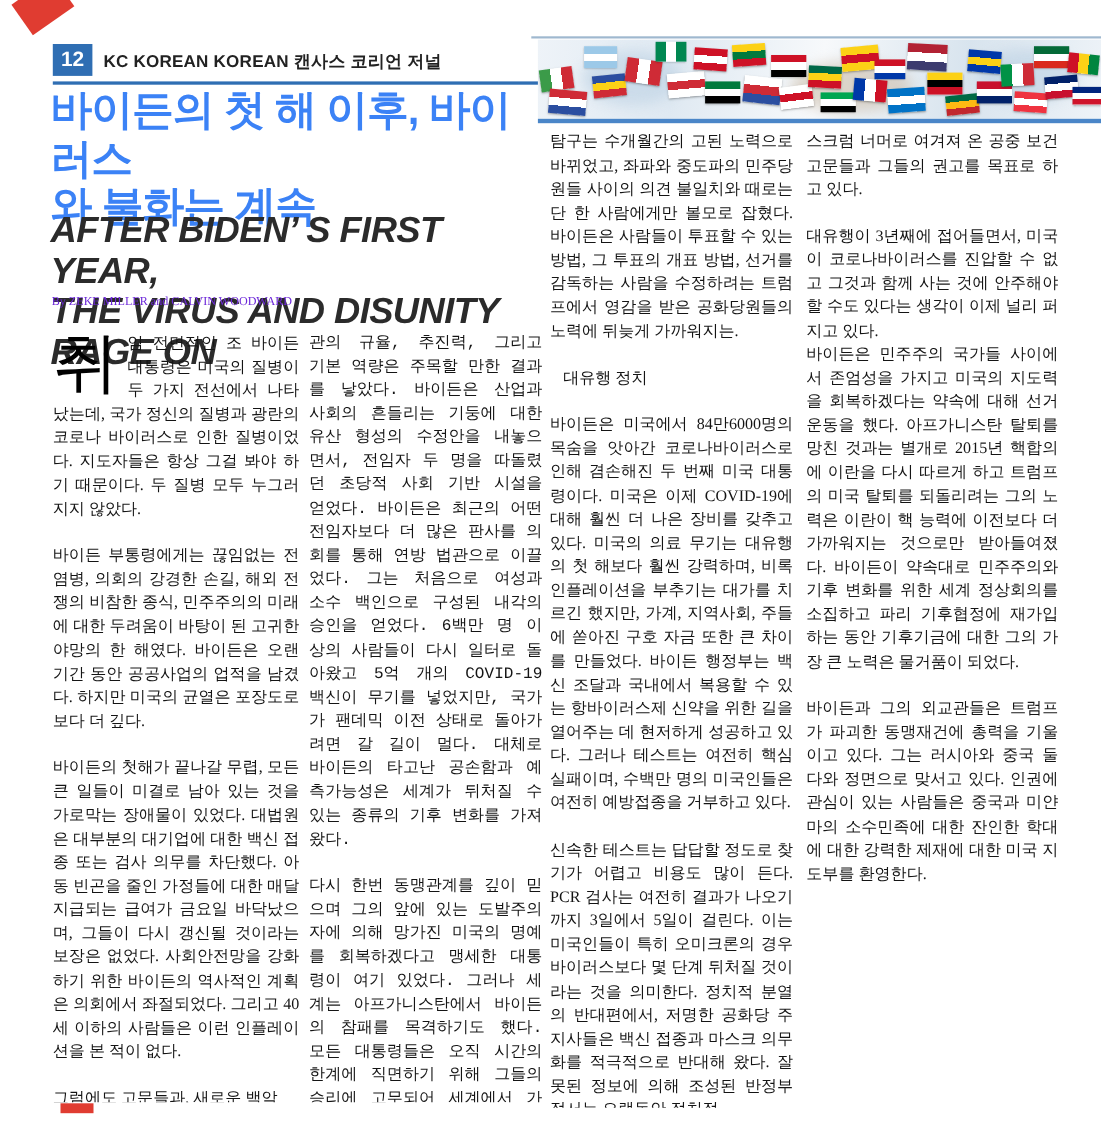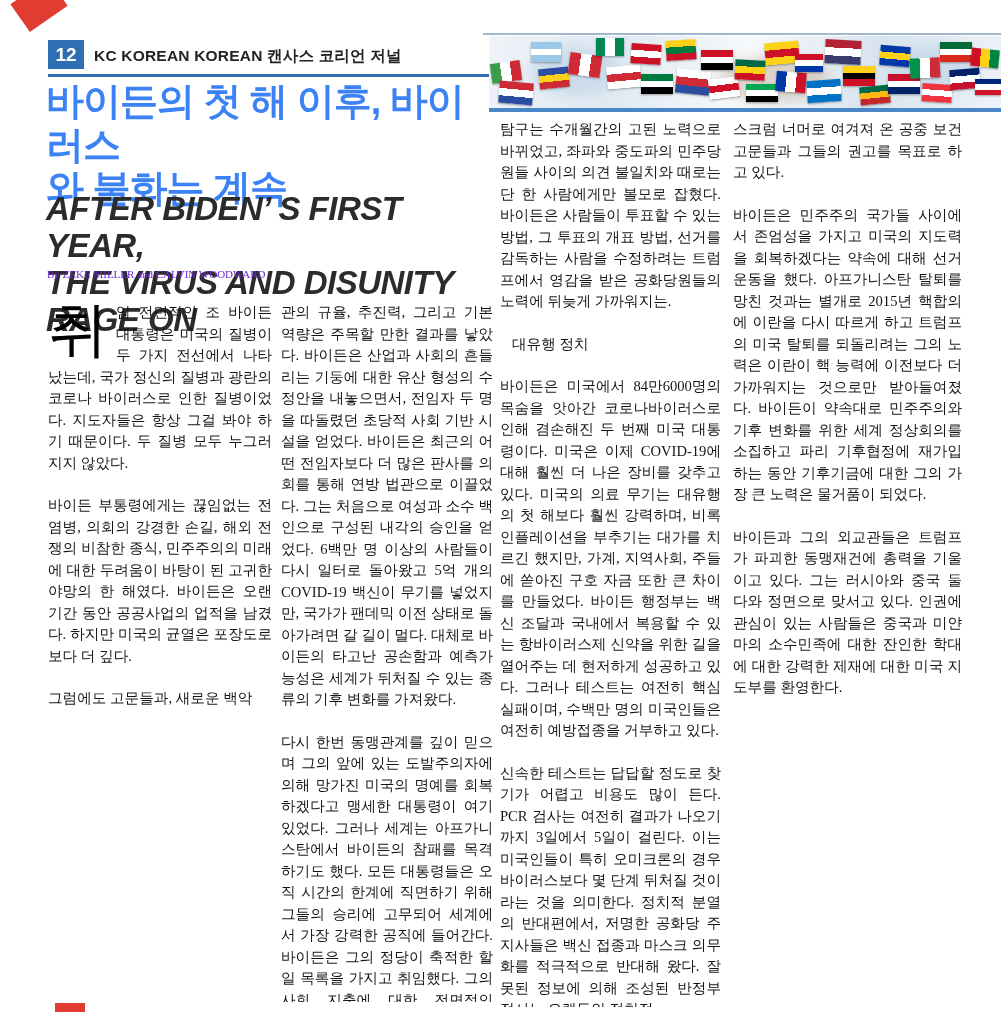--- a/index.html
+++ b/index.html
@@ -49,21 +49,21 @@
 
   
   .col{
     position:absolute;font-size:14.6px;line-height:21.5px;text-align:justify;
     overflow:hidden;color:#141414;
   }
   .col p{margin:0 0 21px 0;}
   .col p.tight{margin-bottom:0;}
   .col p.subhead{margin:0 0 21px 12px;}
   .col1{left:48px;top:302px;width:224px;height:700px;}
-  .col2{left:281px;top:302px;width:212px;height:700px;}
+  .col2{left:281px;top:302px;width:212px;height:700px;font-family:Liberation Mono, monospace;}
   .col3{left:500px;top:119px;width:221px;height:888px;}
   .col4{left:733px;top:119px;width:229px;height:888px;}
   .dropcap{
     float:left;font-size:60px;line-height:48px;padding:4px 8px 0 0;font-weight:normal;
     font-family:"Liberation Serif","DejaVu Serif",serif;color:#000;
   }
 </style>
 </head>
 <body>
 
@@ -114,32 +114,34 @@
 <div class="headline-ko">바이든의 첫 해 이후, 바이러스
 와 불화는 계속</div>
 <div class="headline-en">AFTER BIDEN’ S FIRST YEAR,
 THE VIRUS AND DISUNITY
 RAGE ON</div>
 <div class="byline">By ZEKE MILLER and CALVIN WOODWARD</div>
 
 <div class="col col1">
   <p><span class="dropcap">취</span><span>임 전면적인 조 바이든 대통령은 미국의 질병이 두 가지 전선에서 나타났는데, 국가 정신의 질병과 광란의 코로나 바이러스로 인한 질병이었다. 지도자들은 항상 그걸 봐야 하기 때문이다. 두 질병 모두 누그러지지 않았다.</span></p>
   <p>바이든 부통령에게는 끊임없는 전염병, 의회의 강경한 손길, 해외 전쟁의 비참한 종식, 민주주의의 미래에 대한 두려움이 바탕이 된 고귀한 야망의 한 해였다. 바이든은 오랜 기간 동안 공공사업의 업적을 남겼다. 하지만 미국의 균열은 포장도로보다 더 깊다.</p>
+  <p>바이든의 첫해가 끝나갈 무렵, 모든 큰 일들이 미결로 남아 있는 것을 가로막는 장애물이 있었다. 대법원은 대부분의 대기업에 대한 백신 접종 또는 검사 의무를 차단했다. 아동 빈곤을 줄인 가정들에 대한 매달 지급되는 급여가 금요일 바닥났으며, 그들이 다시 갱신될 것이라는 보장은 없었다. 사회안전망을 강화하기 위한 바이든의 역사적인 계획은 의회에서 좌절되었다. 그리고 40세 이하의 사람들은 이런 인플레이션을 본 적이 없다.</p>
   <p>그럼에도 고문들과, 새로운 백악</p>
 </div>
 
 <div class="col col2">
   <p>관의 규율, 추진력, 그리고 기본 역량은 주목할 만한 결과를 낳았다. 바이든은 산업과 사회의 흔들리는 기둥에 대한 유산 형성의 수정안을 내놓으면서, 전임자 두 명을 따돌렸던 초당적 사회 기반 시설을 얻었다. 바이든은 최근의 어떤 전임자보다 더 많은 판사를 의회를 통해 연방 법관으로 이끌었다. 그는 처음으로 여성과 소수 백인으로 구성된 내각의 승인을 얻었다. 6백만 명 이상의 사람들이 다시 일터로 돌아왔고 5억 개의 COVID-19 백신이 무기를 넣었지만, 국가가 팬데믹 이전 상태로 돌아가려면 갈 길이 멀다. 대체로 바이든의 타고난 공손함과 예측가능성은 세계가 뒤처질 수 있는 종류의 기후 변화를 가져왔다.</p>
   <p>다시 한번 동맹관계를 깊이 믿으며 그의 앞에 있는 도발주의자에 의해 망가진 미국의 명예를 회복하겠다고 맹세한 대통령이 여기 있었다. 그러나 세계는 아프가니스탄에서 바이든의 참패를 목격하기도 했다. 모든 대통령들은 오직 시간의 한계에 직면하기 위해 그들의 승리에 고무되어 세계에서 가장 강력한 공직에 들어간다. 바이든은 그의 정당이 축적한 할 일 목록을 가지고 취임했다. 그의 사회 지출에 대한 전면적인 “Build Back Better” 프로그램에 대한</p>
 </div>
 
 <div class="col col3">
   <p>탐구는 수개월간의 고된 노력으로 바뀌었고, 좌파와 중도파의 민주당원들 사이의 의견 불일치와 때로는 단 한 사람에게만 볼모로 잡혔다. 바이든은 사람들이 투표할 수 있는 방법, 그 투표의 개표 방법, 선거를 감독하는 사람을 수정하려는 트럼프에서 영감을 받은 공화당원들의 노력에 뒤늦게 가까워지는.</p>
   <p class="subhead">대유행 정치</p>
   <p>바이든은 미국에서 84만6000명의 목숨을 앗아간 코로나바이러스로 인해 겸손해진 두 번째 미국 대통령이다. 미국은 이제 COVID-19에 대해 훨씬 더 나은 장비를 갖추고 있다. 미국의 의료 무기는 대유행의 첫 해보다 훨씬 강력하며, 비록 인플레이션을 부추기는 대가를 치르긴 했지만, 가계, 지역사회, 주들에 쏟아진 구호 자금 또한 큰 차이를 만들었다. 바이든 행정부는 백신 조달과 국내에서 복용할 수 있는 항바이러스제 신약을 위한 길을 열어주는 데 현저하게 성공하고 있다. 그러나 테스트는 여전히 핵심 실패이며, 수백만 명의 미국인들은 여전히 예방접종을 거부하고 있다.</p>
   <p>신속한 테스트는 답답할 정도로 찾기가 어렵고 비용도 많이 든다. PCR 검사는 여전히 결과가 나오기까지 3일에서 5일이 걸린다. 이는 미국인들이 특히 오미크론의 경우 바이러스보다 몇 단계 뒤처질 것이라는 것을 의미한다. 정치적 분열의 반대편에서, 저명한 공화당 주지사들은 백신 접종과 마스크 의무화를 적극적으로 반대해 왔다. 잘못된 정보에 의해 조성된 반정부 정서는 오랫동안 정치적</p>
 </div>
 
 <div class="col col4">
   <p>스크럼 너머로 여겨져 온 공중 보건 고문들과 그들의 권고를 목표로 하고 있다.</p>
+  <p class="tight">대유행이 3년째에 접어들면서, 미국이 코로나바이러스를 진압할 수 없고 그것과 함께 사는 것에 안주해야 할 수도 있다는 생각이 이제 널리 퍼지고 있다.</p>
   <p>바이든은 민주주의 국가들 사이에서 존엄성을 가지고 미국의 지도력을 회복하겠다는 약속에 대해 선거운동을 했다. 아프가니스탄 탈퇴를 망친 것과는 별개로 2015년 핵합의에 이란을 다시 따르게 하고 트럼프의 미국 탈퇴를 되돌리려는 그의 노력은 이란이 핵 능력에 이전보다 더 가까워지는 것으로만 받아들여졌다. 바이든이 약속대로 민주주의와 기후 변화를 위한 세계 정상회의를 소집하고 파리 기후협정에 재가입하는 동안 기후기금에 대한 그의 가장 큰 노력은 물거품이 되었다.</p>
   <p>바이든과 그의 외교관들은 트럼프가 파괴한 동맹재건에 총력을 기울이고 있다. 그는 러시아와 중국 둘 다와 정면으로 맞서고 있다. 인권에 관심이 있는 사람들은 중국과 미얀마의 소수민족에 대한 잔인한 학대에 대한 강력한 제재에 대한 미국 지도부를 환영한다.</p>
 </div>
 
 </body></html>

